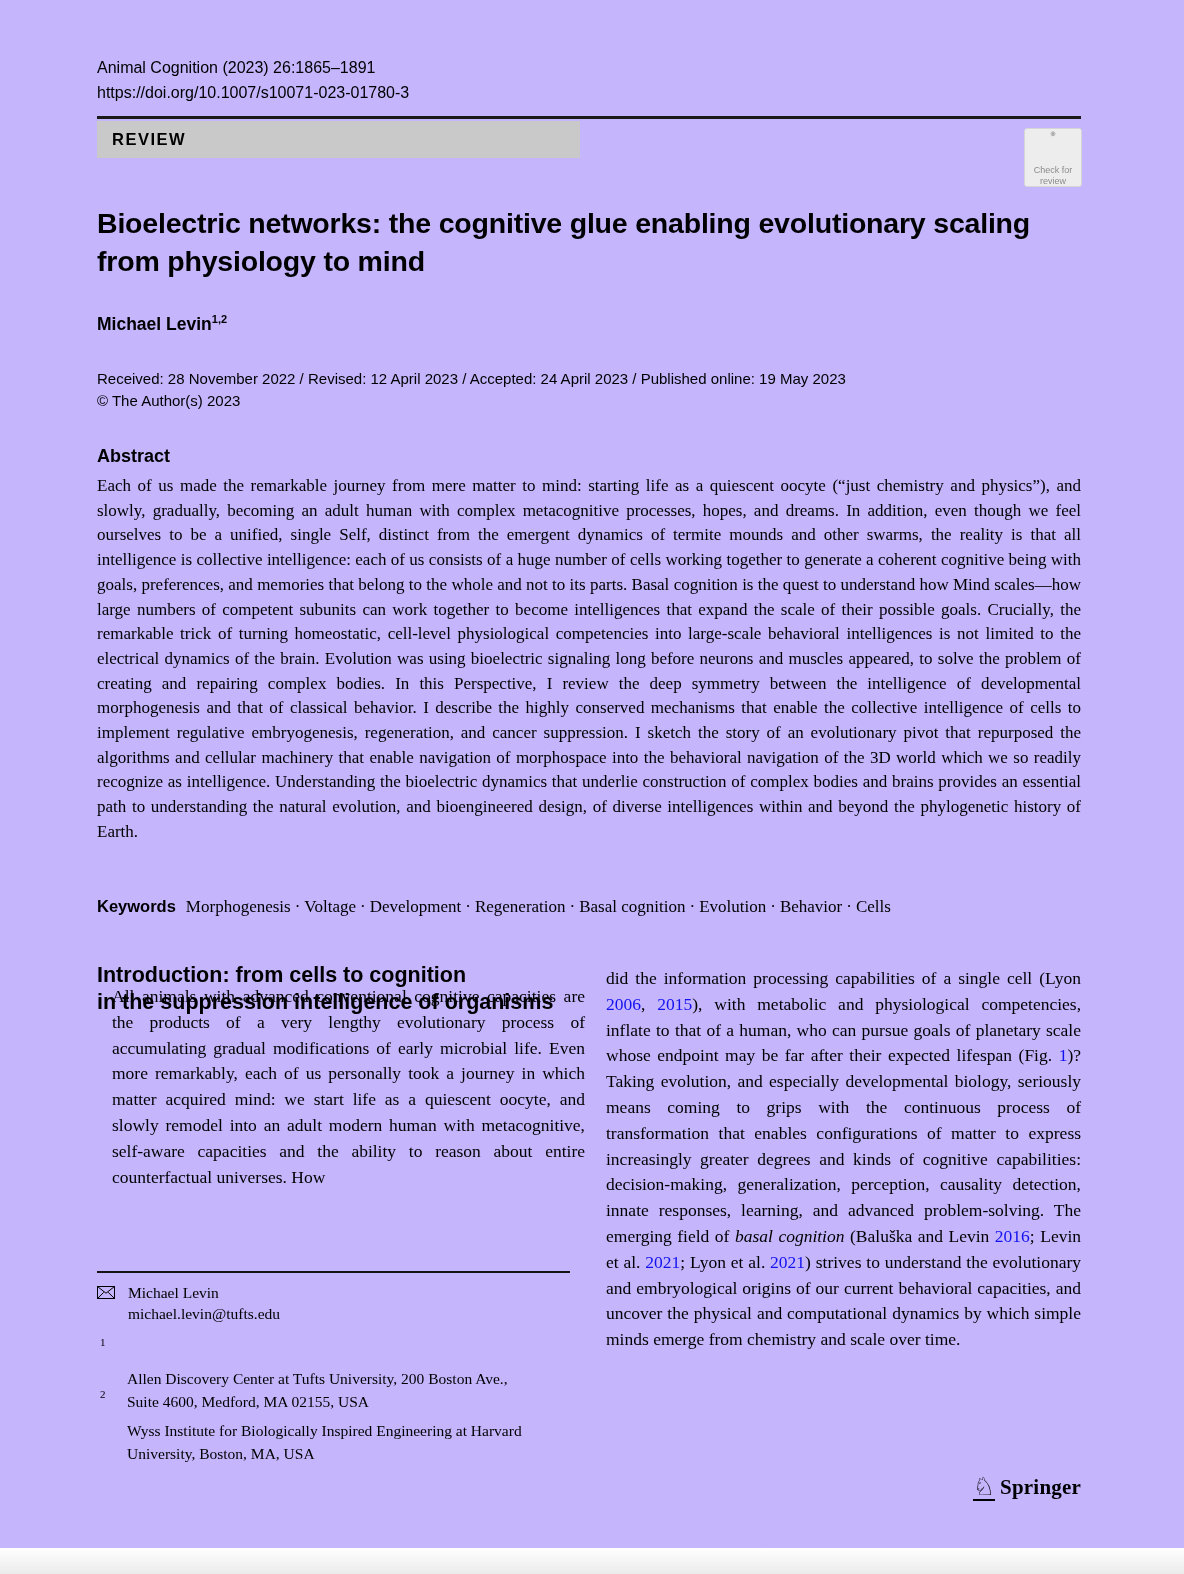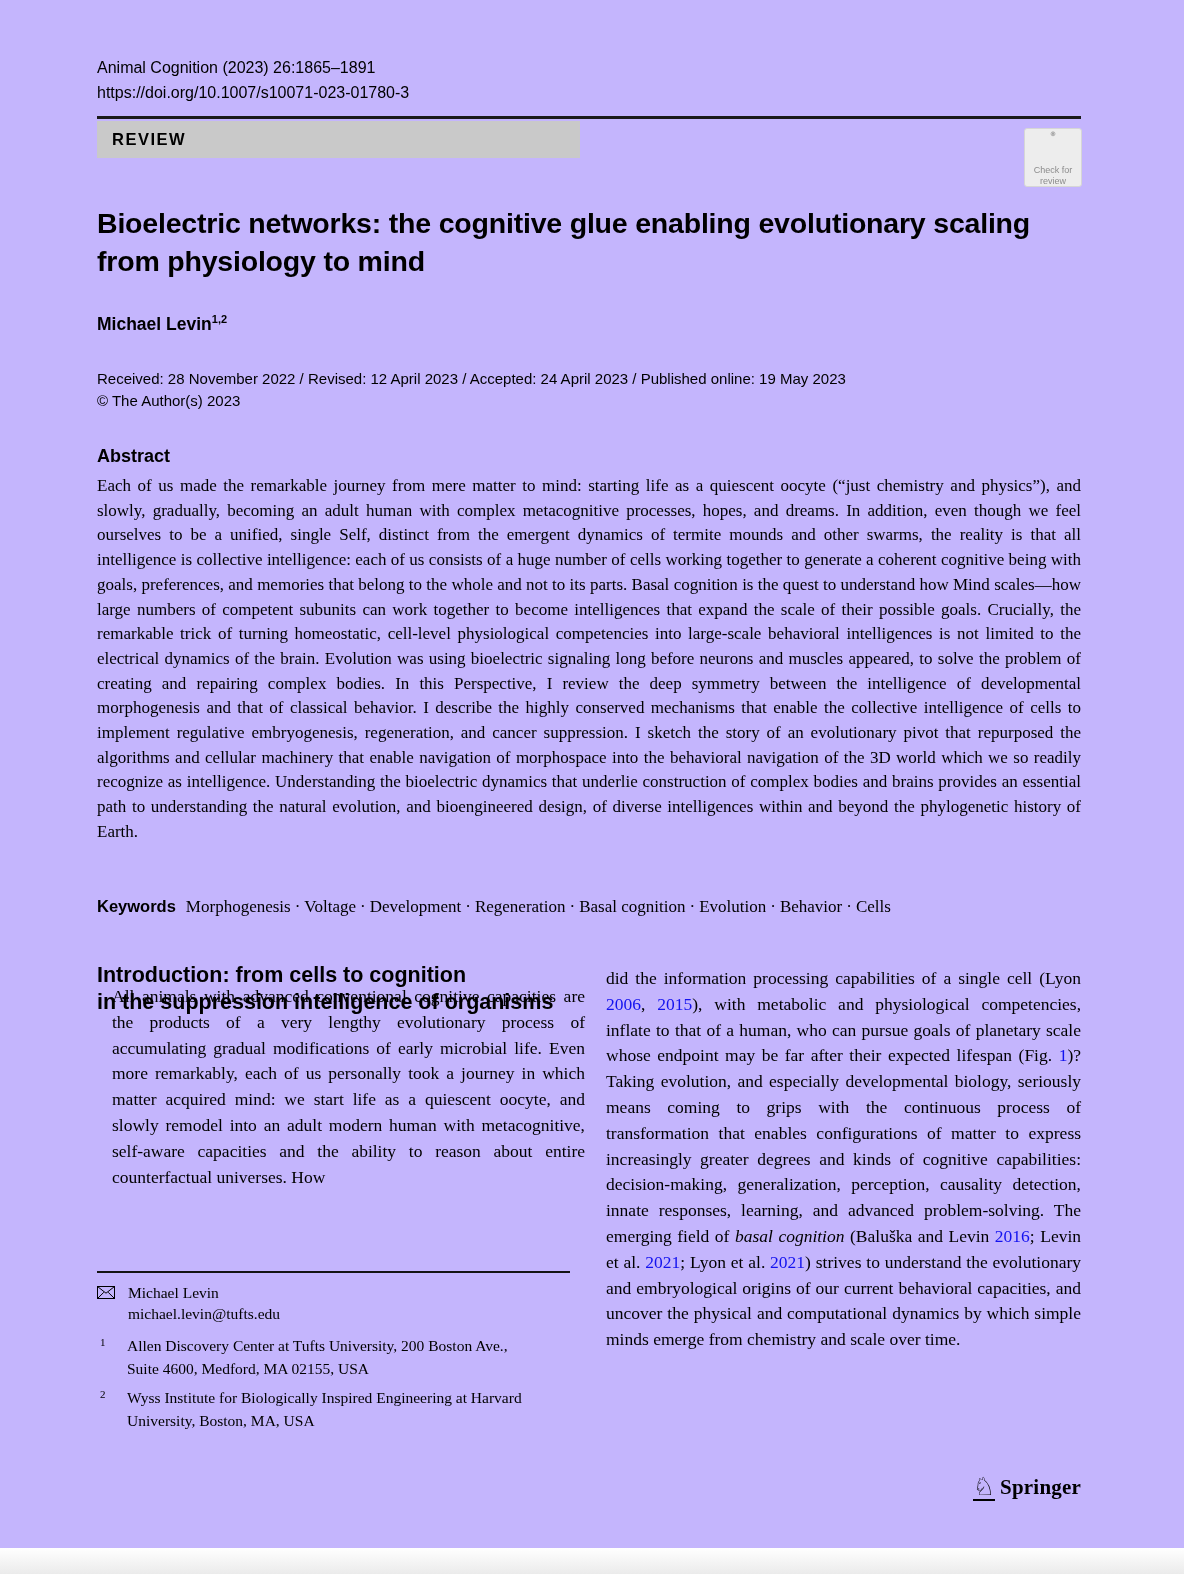--- a/index.html
+++ b/index.html
@@ -42,21 +42,21 @@
 
   .seg-link{color:#1312ef;cursor:pointer;}
   .seg-italic{font-style:italic;}
 
   .foot-rule{position:absolute;left:97px;top:1271px;width:473px;height:2px;background:#141414;}
   .correspondence{position:absolute;left:97px;top:1282px;width:470px;font-size:15.5px;line-height:21px;}
   .corr-row{display:flex;align-items:flex-start;}
   .corr-row svg{margin-top:4px;margin-right:13px;flex:0 0 auto;}
   .affil{position:absolute;left:97px;font-size:15.5px;line-height:23px;width:470px;}
   .affil-marker{position:absolute;left:3px;top:-3px;font-size:11px;}
-  .affil-text{margin-left:30px;display:block;width:410px;}
+  .affil-text{margin-left:30px;display:block;width:410px;margin-top:33px;}
   .affil-1{top:1334px;}
   .affil-2{top:1386px;}
 
   .springer{position:absolute;right:103px;top:1474px;display:flex;align-items:center;gap:5px;}
   .springer-knight{font-size:25px;line-height:25px;border-bottom:2px solid #000;}
   .springer-word{font-family:"Liberation Serif",serif;font-size:21px;font-weight:700;letter-spacing:0.2px;}
 
   .bottom-shadow{position:absolute;left:0;bottom:0;width:100%;height:26px;
                  background:linear-gradient(180deg,#ffffff 0%,#ebebeb 100%);}
 </style>

